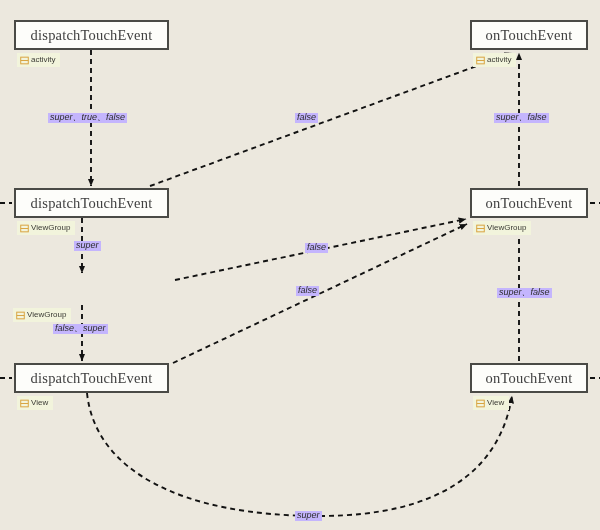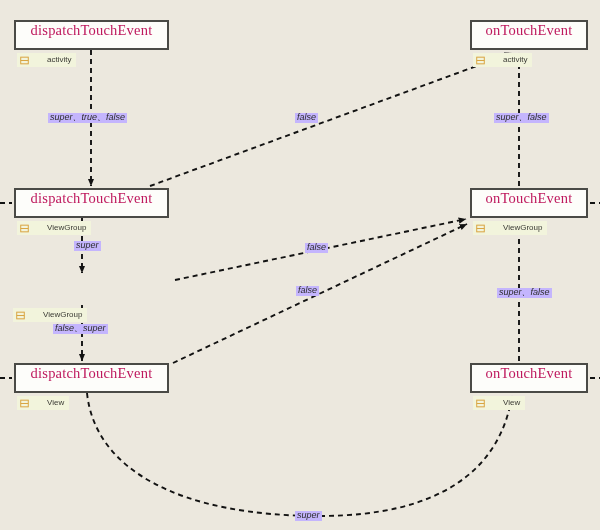--- a/index.html
+++ b/index.html
@@ -21,35 +21,36 @@
     top: 0;
     width: 600px;
     height: 530px;
   }
   .node {
     position: absolute;
     box-sizing: border-box;
     background: #fdfdfa;
     border: 2px solid #4a4a46;
     display: flex;
+    align-items: center;
     justify-content: center;
     font-family: "Liberation Serif", serif;
     font-size: 14.5px;
-    color: #be185d;
+    color: #404040;
     letter-spacing: 0.2px;
     white-space: nowrap;
     z-index: 5;
   }
   .tag {
     position: absolute;
     box-sizing: border-box;
     background: #f2f4dc;
     display: flex;
     align-items: center;
-    gap: 18px;
+    gap: 2px;
     padding: 1px 5px 1px 3px;
     height: 14px;
     z-index: 6;
   }
   .tag-label {
     font-family: "Liberation Sans", sans-serif;
     font-size: 8px;
     color: #3a3a34;
     white-space: nowrap;
     line-height: 1;

